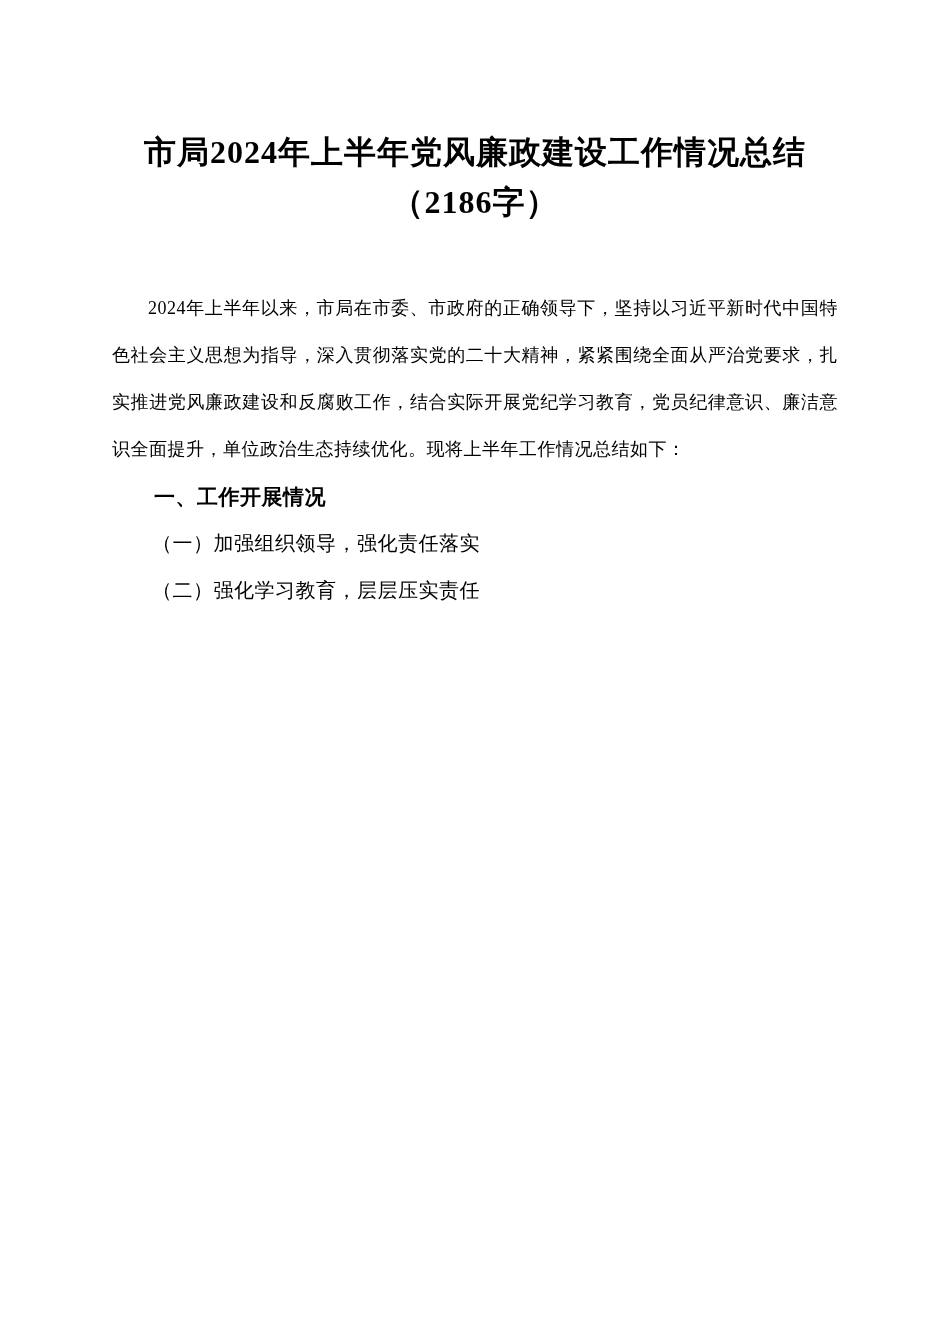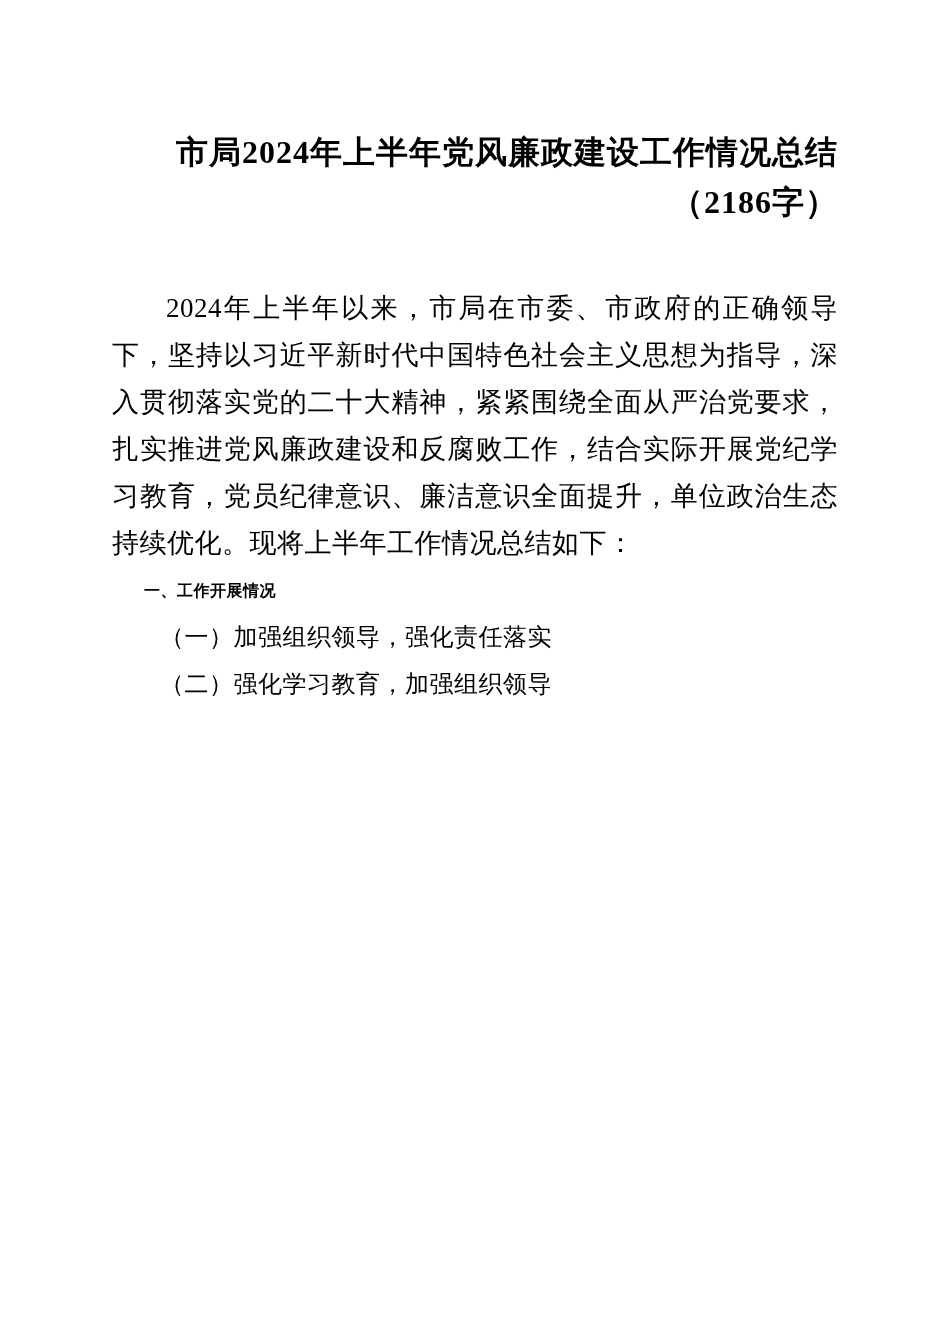--- a/index.html
+++ b/index.html
@@ -17,60 +17,60 @@
     background: #ffffff;
     box-sizing: border-box;
     padding: 128px 112px 0 112px;
     overflow: hidden;
   }
   .doc-title {
     font-family: "Liberation Serif", serif;
     font-size: 32px;
     font-weight: bold;
     line-height: 1.55;
-    text-align: right;
+    text-align: center;
     margin: 0 0 58px 0;
     letter-spacing: 1px;
   }
   .para {
-    font-size: 27px;
+    font-size: 18px;
     line-height: 47px;
     text-align: justify;
     text-indent: 2em;
     margin: 0;
     letter-spacing: 0.5px;
     word-break: break-all;
   }
   .section-heading {
     font-family: "Liberation Sans", sans-serif;
     font-weight: bold;
-    font-size: 16px;
+    font-size: 21px;
     line-height: 47px;
     text-indent: 2em;
     margin: 0;
     letter-spacing: 0.5px;
   }
   .sub-heading {
     font-family: "Liberation Serif", serif;
     font-weight: normal;
-    font-size: 24px;
+    font-size: 20px;
     line-height: 47px;
     text-indent: 2em;
     margin: 0;
     letter-spacing: 0.5px;
   }
 </style>
 </head>
 <body>
 
 <div class="page">
   <h1 class="doc-title">市局2024年上半年党风廉政建设工作情况总结（2186字）</h1>
 
   <p class="para">2024年上半年以来，市局在市委、市政府的正确领导下，坚持以习近平新时代中国特色社会主义思想为指导，深入贯彻落实党的二十大精神，紧紧围绕全面从严治党要求，扎实推进党风廉政建设和反腐败工作，结合实际开展党纪学习教育，党员纪律意识、廉洁意识全面提升，单位政治生态持续优化。现将上半年工作情况总结如下：</p>
 
   <h2 class="section-heading">一、工作开展情况</h2>
 
   <h3 class="sub-heading">（一）加强组织领导，强化责任落实</h3>
 
 
-  <h3 class="sub-heading">（二）强化学习教育，加强组织领导</h3>
+  <h3 class="sub-heading">（二）强化学习教育，层层压实责任</h3>
 
 </div>
 
 </body></html>

